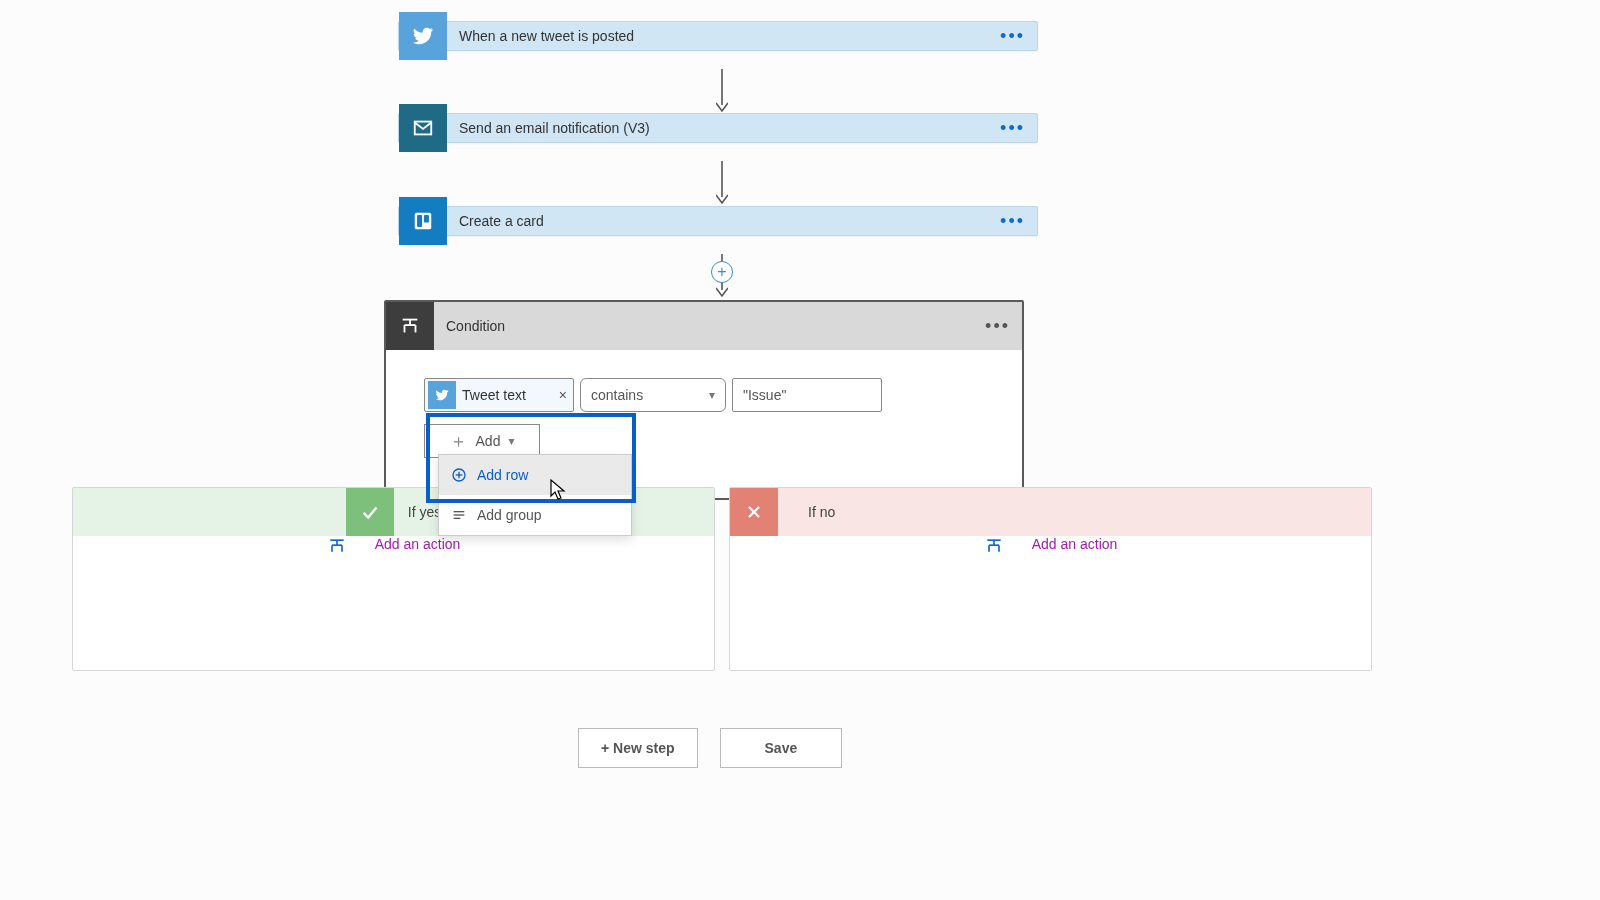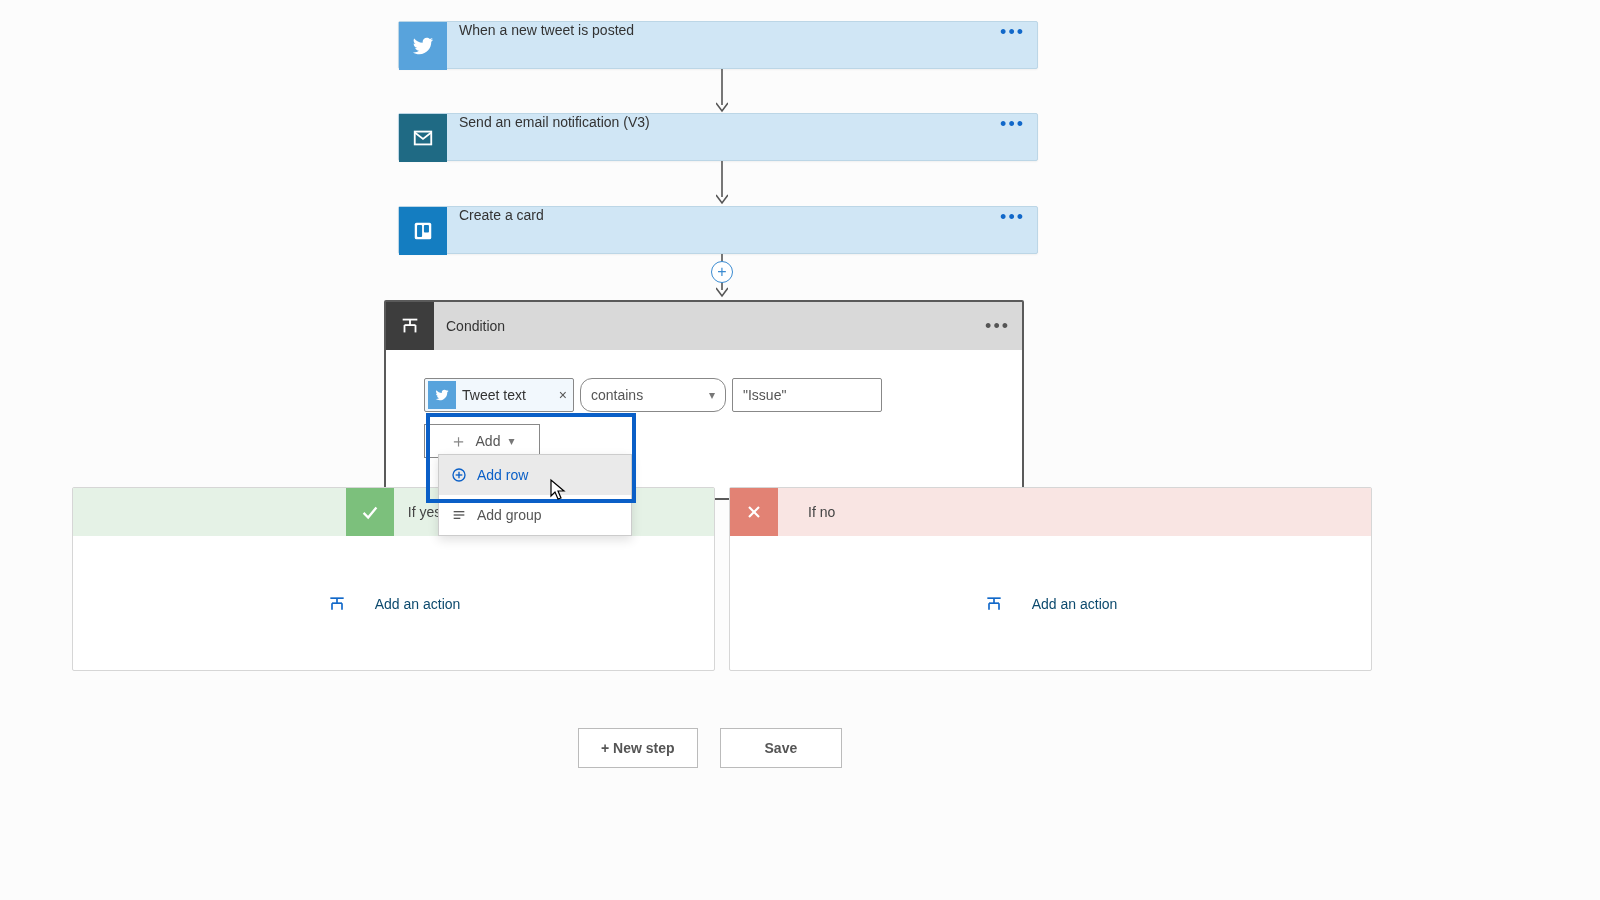--- a/index.html
+++ b/index.html
@@ -14,25 +14,26 @@
     overflow: hidden;
   }
   .canvas {
     position: relative;
     width: 100%;
     height: 100%;
   }
   .step-card {
     position: absolute;
     width: 640px;
-    height: 48px;
+    height: 30px;
     left: 398px;
     background: #d0e6f5;
     border: 1px solid #bcd6e6;
     display: flex;
+    align-items: center;
     border-radius: 2px;
     box-shadow: 0 1px 2px rgba(0,0,0,0.05);
   }
   .step-icon {
     width: 48px;
     height: 48px;
     display: flex;
     align-items: center;
     justify-content: center;
     color: #fff;
@@ -107,21 +108,21 @@
     background: #58a3dc;
     margin-left: 3px;
     display: flex; align-items: center; justify-content: center;
     color: #fff;
   }
   .pill-text { margin-left: 6px; color: #333; flex:1; }
   .pill-x { margin: 0 6px; color: #555; cursor: pointer; }
   .operator-box {
     width: 146px; height: 34px;
     border: 1px solid #888;
-    border-radius: 12px;
+    border-radius: 6px;
     display: flex; align-items: center;
     background: #fff;
     padding: 0 10px;
     justify-content: space-between;
     color: #555;
   }
   .value-box {
     width: 150px; height: 34px;
     border: 1px solid #888;
     border-radius: 2px;
@@ -203,24 +204,24 @@
     width: 48px; height: 48px;
     display: flex; align-items: center; justify-content: center;
     color: #fff;
   }
   .branch-yes .branch-header { background: #e5f2e6; justify-content: center; }
   .branch-no  .branch-header { background: #f9e5e3; gap: 16px; }
   .branch-yes .branch-badge { background: #7cc07c; }
   .branch-no  .branch-badge { background: #e28274; }
   .branch-title { margin-left: 14px; color: #444; }
   .add-action {
-    display: flex; align-items: center; justify-content: center;
+    display: flex; justify-content: center;
     gap: 28px;
     height: 136px;
-    color: #0c4a6e;
+    color: #a21caf;
     cursor: pointer;
   }
   .footer-btns {
     position: absolute;
     top: 728px;
     left: 578px;
     display: flex;
     gap: 22px;
   }
   .footer-button {

